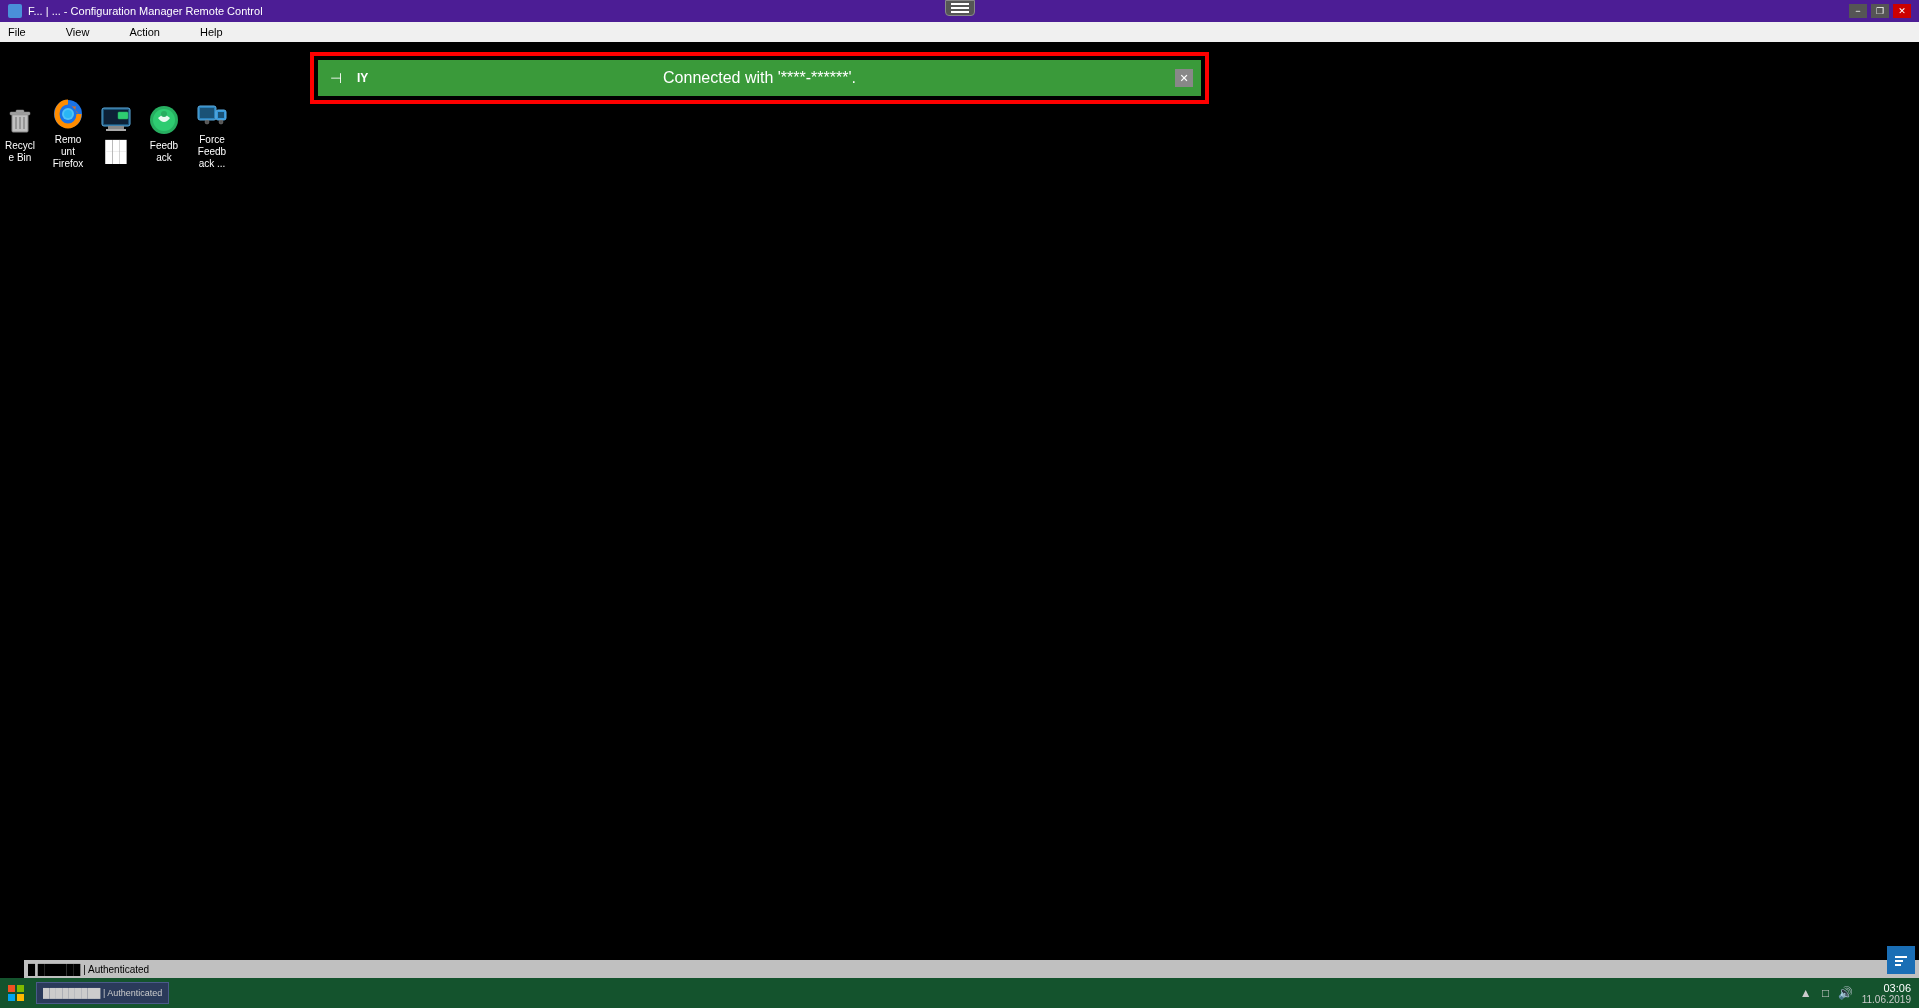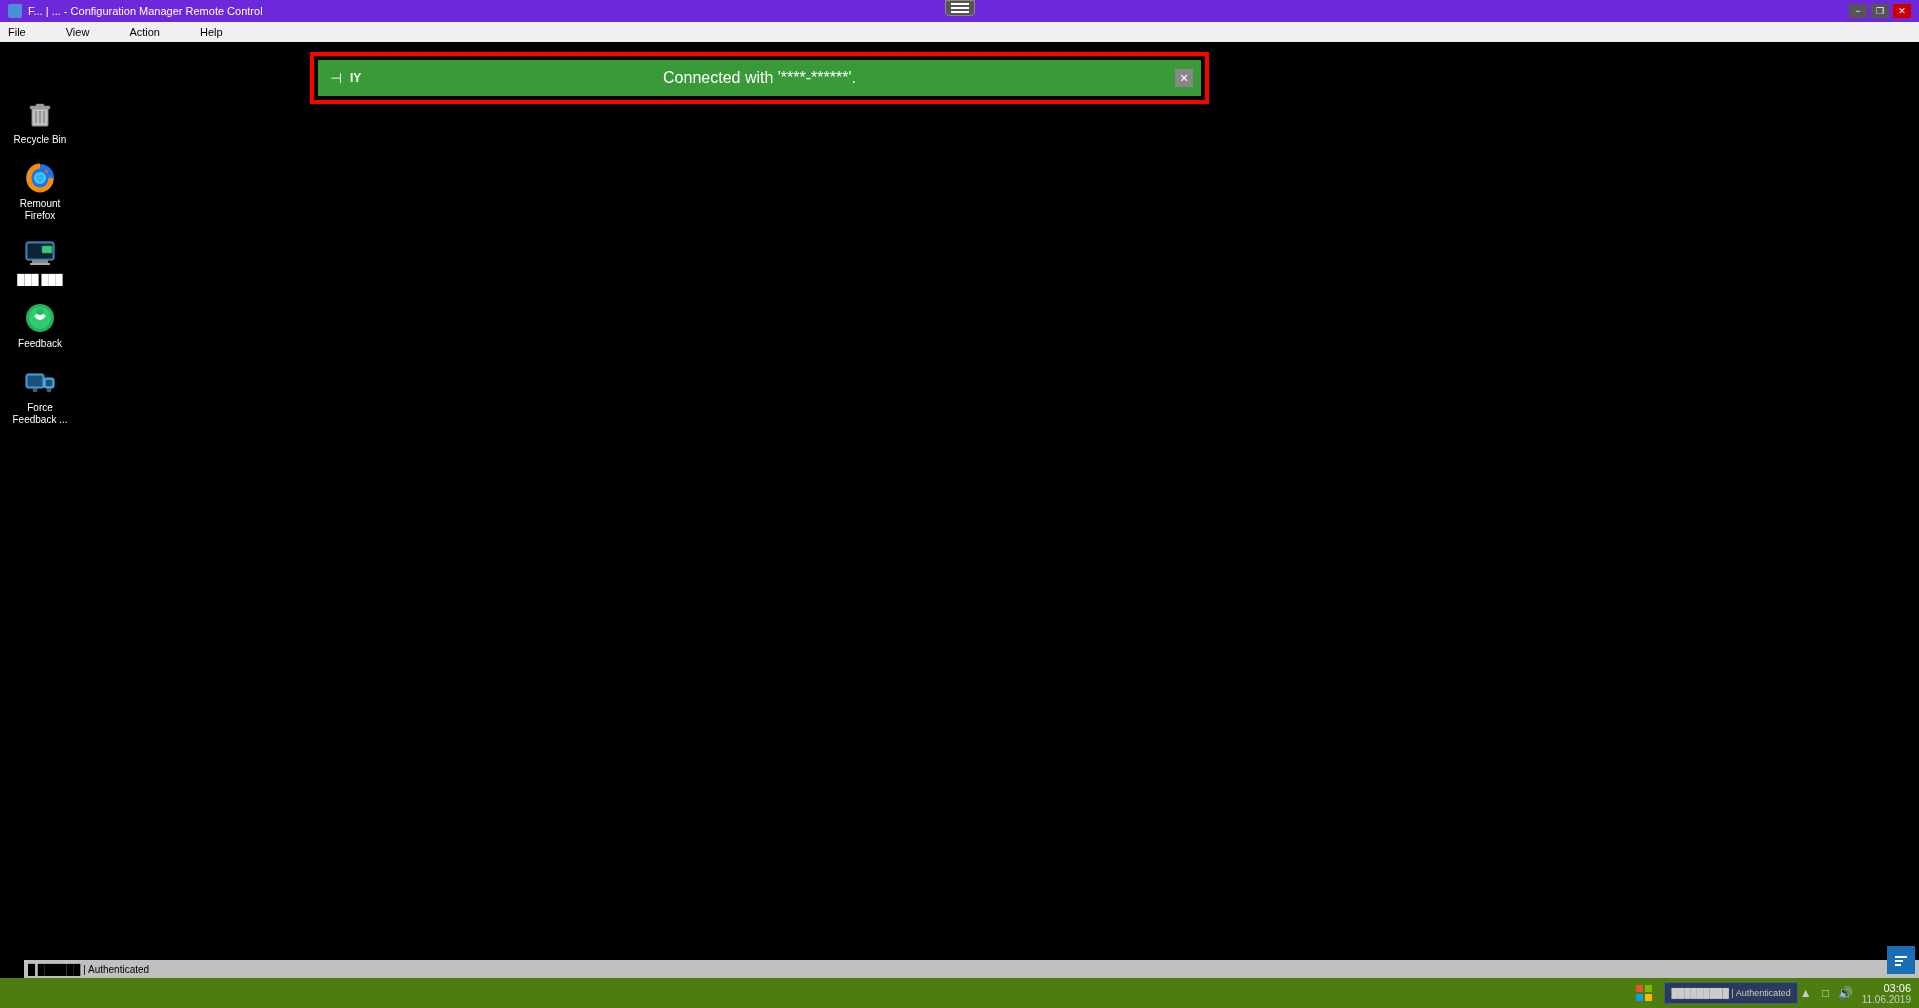--- a/index.html
+++ b/index.html
@@ -10,21 +10,21 @@
       font-family: 'Segoe UI', Arial, sans-serif;
       overflow: hidden;
       position: relative;
     }
 
     
     .title-bar {
       position: absolute;
       top: 0; left: 0; right: 0;
       height: 22px;
-      background: #6d28d9;
+      background: #4c1d95;
       display: flex;
       align-items: center;
       justify-content: space-between;
       padding: 0 8px;
       z-index: 100;
     }
     .title-bar-left {
       display: flex;
       align-items: center;
       gap: 6px;
@@ -115,20 +115,21 @@
       color: #fff;
       font-size: 14px;
       display: flex;
       align-items: center;
       justify-content: center;
     }
     .bar-label {
       color: #fff;
       font-size: 12px;
       font-weight: bold;
+      margin-left: 7px;
     }
     .connected-text {
       color: #fff;
       font-size: 16px;
       position: absolute;
       left: 50%;
       transform: translateX(-50%);
       white-space: nowrap;
     }
     .close-btn {
@@ -146,21 +147,21 @@
     }
 
     
     .desktop-icons {
       position: absolute;
       top: 42px;
       left: 0;
       width: 80px;
       padding-top: 10px;
       display: flex;
-      flex-direction: column;
+      flex-direction: row;
       align-items: center;
       gap: 8px;
     }
     .desktop-icon {
       display: flex;
       flex-direction: column;
       align-items: center;
       cursor: pointer;
       width: 70px;
       padding: 4px;
@@ -180,24 +181,24 @@
       text-shadow: 1px 1px 2px #000;
       line-height: 1.2;
       word-break: break-word;
     }
 
     
     .taskbar {
       position: absolute;
       bottom: 0; left: 0; right: 0;
       height: 30px;
-      background: #4d7c0f;
-      display: flex;
-      align-items: center;
-      justify-content: flex-end;
+      background: #14532d;
+      display: flex;
+      align-items: center;
+      justify-content: space-between;
       padding: 0 4px;
       z-index: 200;
     }
     .taskbar-left {
       display: flex;
       align-items: center;
       gap: 8px;
     }
     .start-btn {
       width: 24px;

